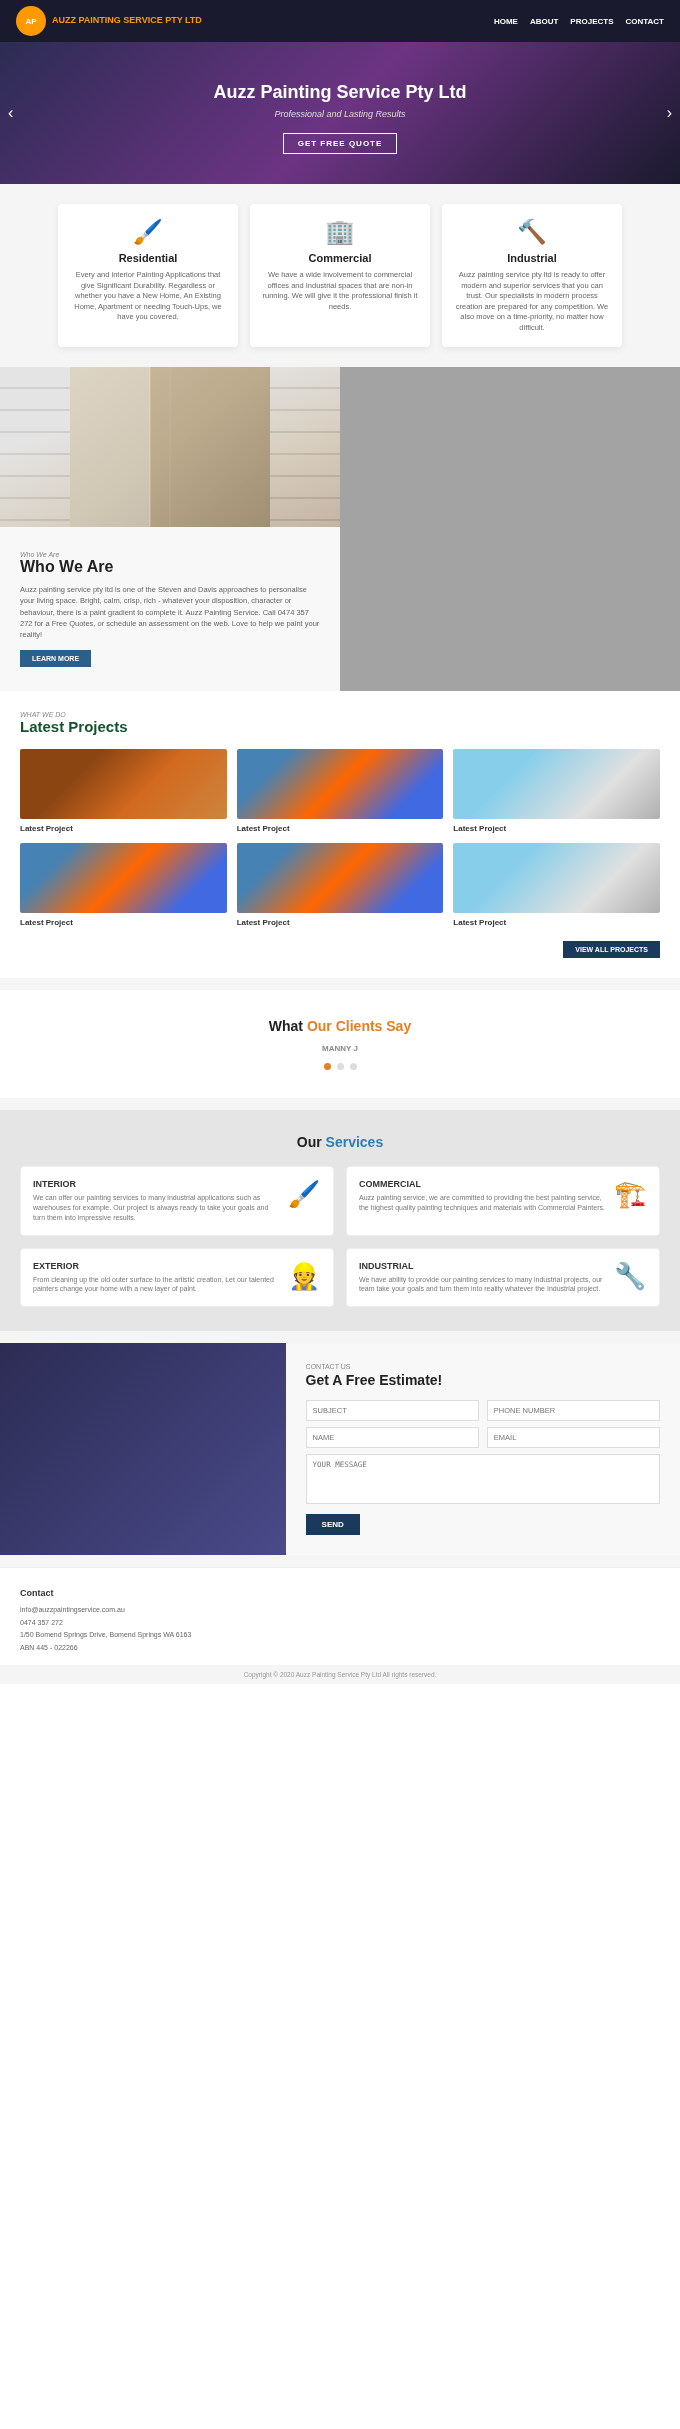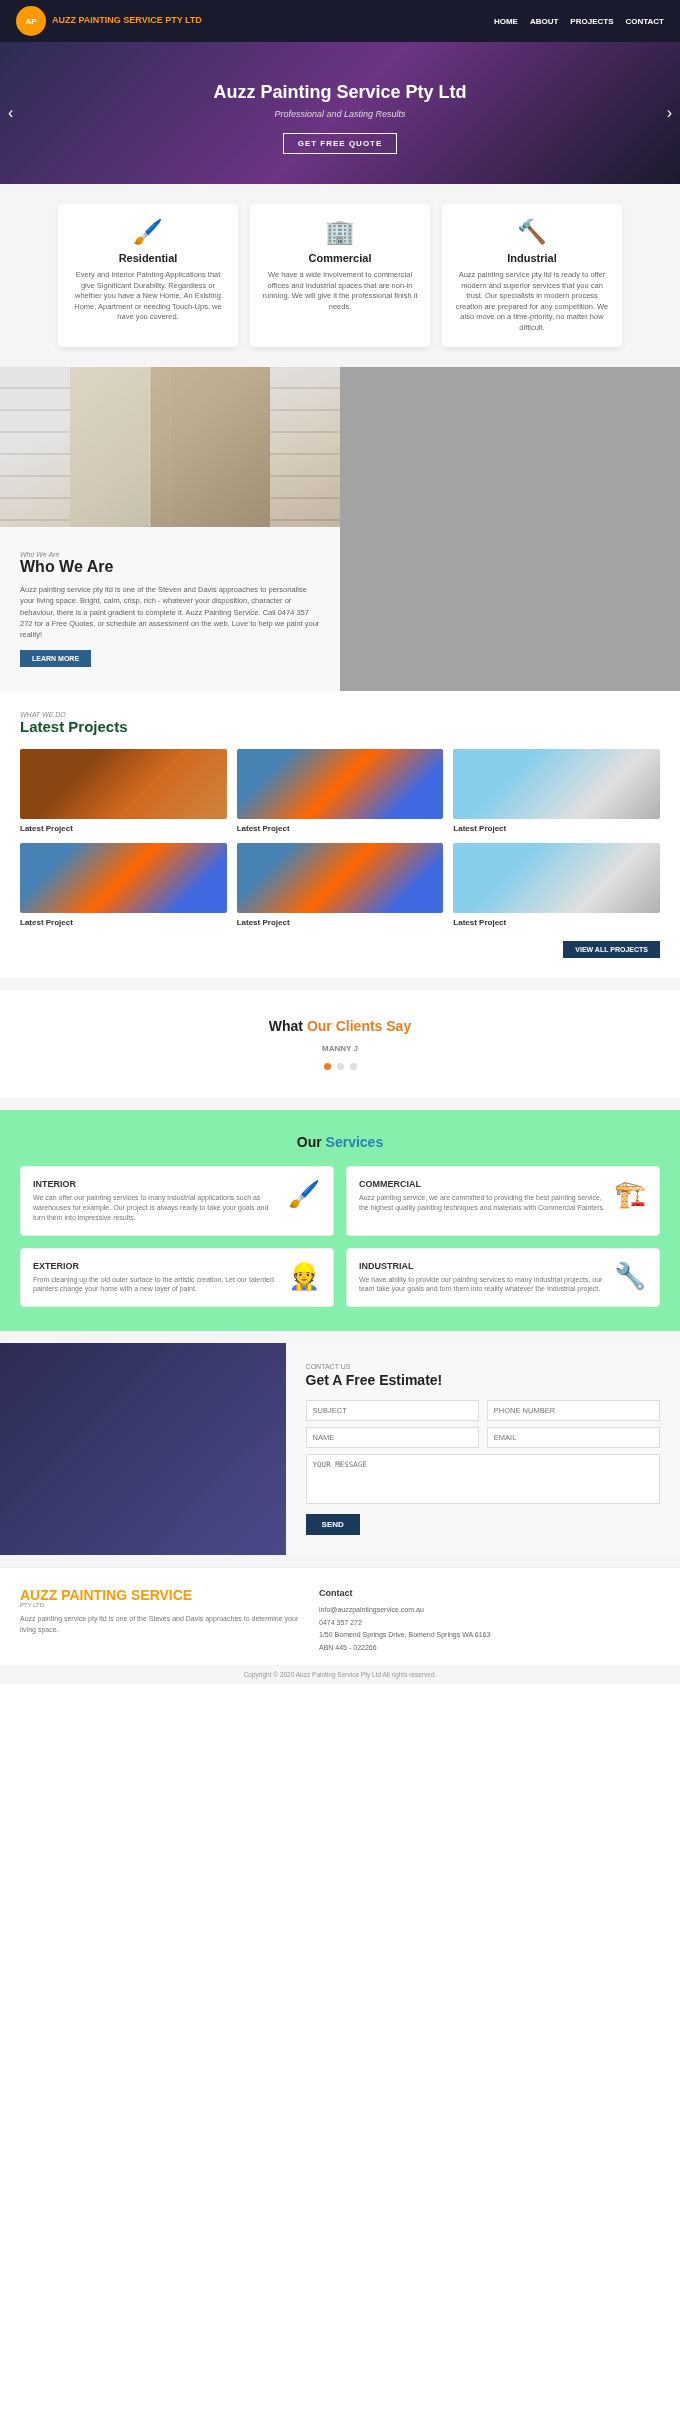--- a/index.html
+++ b/index.html
@@ -162,21 +162,21 @@
     }
     .testimonial-section h2 { font-size: 14px; color: #222; margin-bottom: 10px; font-weight: 700; }
     .testimonial-section h2 span { color: #e67e22; }
     .testimonial-section .quote { font-size: 8px; color: #666; line-height: 1.6; font-style: italic; margin-bottom: 8px; }
     .testimonial-section .author { font-size: 8px; color: #888; font-weight: bold; margin-bottom: 10px; }
     .dots { display: flex; justify-content: center; gap: 6px; }
     .dot { width: 7px; height: 7px; border-radius: 50%; background: #ddd; }
     .dot.active { background: #e67e22; }
 
     
-    .services-section { padding: 24px 20px; background: #86efac; text-align: center; }
+    .services-section { padding: 24px 20px; background: #e5e5e5; text-align: center; }
     .services-section h2 { font-size: 14px; color: #222; margin-bottom: 16px; font-weight: 700; }
     .services-section h2 span { color: #2980b9; }
     .services-grid { display: grid; grid-template-columns: 1fr 1fr; gap: 12px; text-align: left; }
     .service-box {
       background: #fff;
       border: 1px solid #eee;
       border-radius: 4px;
       padding: 12px;
       display: flex;
       align-items: flex-start;
@@ -424,25 +424,20 @@
       <input class="form-input" type="email" placeholder="EMAIL" style="">
     </div>
     <textarea class="form-textarea" placeholder="YOUR MESSAGE" style=""></textarea>
     <button class="send-btn">SEND</button>
   </div>
 </div>
 
 <div class="section-divider"></div>
 
 <footer>
-  <div class="footer-left">
-    <div class="footer-logo">AUZZ PAINTING SERVICE</div>
-    <div class="footer-logo-sub">PTY LTD</div>
-    <p class="footer-desc">Auzz painting service pty ltd is one of the Steves and Davis approaches to determine your living space.</p>
-  </div>
   <div class="footer-right">
     <h4>Contact</h4>
     <p>info@auzzpaintingservice.com.au</p>
     <p>0474 357 272</p>
     <p>1/50 Bomend Springs Drive, Bomend Springs WA 6163</p>
     <p>ABN 445 - 022266</p>
   </div>
 </footer>
 <div class="footer-bottom">
   <span>Copyright © 2020 Auzz Painting Service Pty Ltd All rights reserved.</span>

